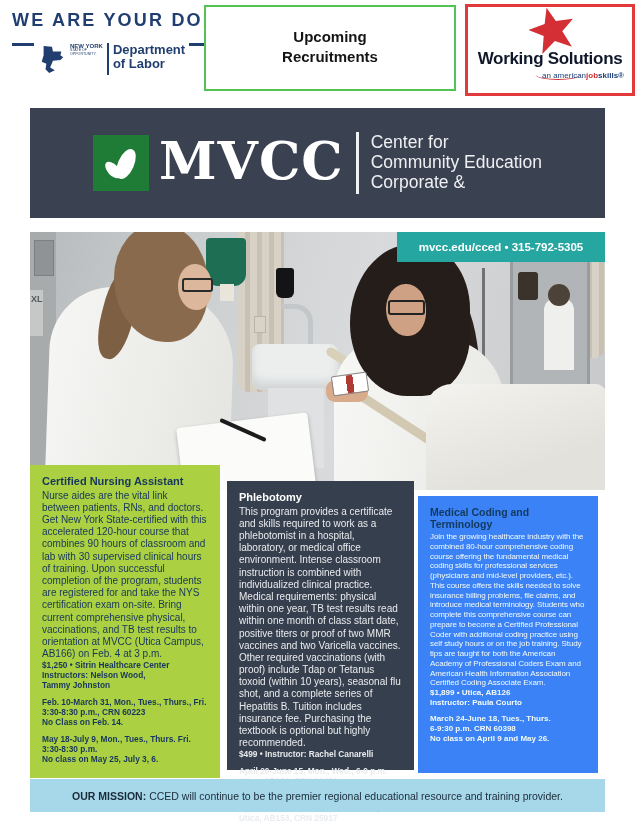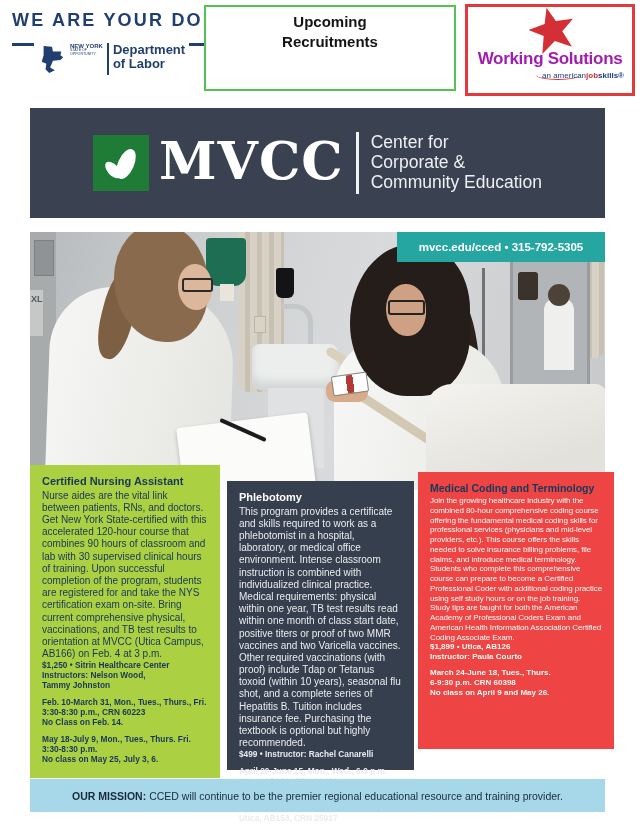--- a/index.html
+++ b/index.html
@@ -12,29 +12,29 @@
   .dol-row{display:flex;gap:4px;margin-top:12px;}
   .dol-dash{width:22px;height:3px;background:#203e6f;flex:none;}
   .ny-state{flex:none;}
   .ny-text{font-weight:800;line-height:1;flex:none;}
   .ny-text .l1{font-size:6px;}
   .ny-text .l2,.ny-text .l3{font-size:3.6px;font-weight:400;}
   .dol-vline{width:2px;height:32px;background:#203e6f;flex:none;}
   .dept{font-size:13px;font-weight:700;line-height:1.05;flex:none;}
 
   .recruit-box{position:absolute;left:204px;top:5px;width:252px;height:86px;
-               border:2px solid #53c353;background:#fff;text-align:center;box-sizing:border-box;padding-top:5px;}
+               border:2px solid #53c353;background:#fff;text-align:center;box-sizing:border-box;padding-top:20px;}
   .recruit-title{font-size:15px;font-weight:800;color:#141414;line-height:1.3;}
   .recruit-meta{font-family:"Liberation Serif",serif;font-size:9px;color:#222;line-height:1.3;margin-top:4px;}
 
   .ws-box{position:absolute;left:465px;top:4px;width:170px;height:92px;border:3px solid #e23a3c;
           background:#fff;box-sizing:border-box;}
   .ws-star{position:absolute;left:50%;top:0px;transform:translateX(-46%) rotate(-14deg);}
   .ws-word{position:absolute;top:42px;width:100%;text-align:center;font-size:17px;font-weight:700;
-           color:#a21caf;letter-spacing:-0.3px;}
+           color:#0f172a;letter-spacing:-0.3px;}
   .ws-sub{position:absolute;top:64px;right:8px;font-size:8px;color:#1c3f7c;}
   .ws-sub .job{color:#d32f35;font-weight:700;}
   .ws-sub .post{font-weight:700;}
   .ws-arc{position:absolute;top:63px;right:52px;width:44px;height:9px;border-bottom:1.5px solid #d32f35;
           border-radius:50%;}
 
   
   .banner{position:absolute;left:30px;top:108px;width:575px;height:110px;background:#3a4150;
           display:flex;align-items:center;justify-content:center;gap:10px;}
   .leaf-sq{width:56px;height:56px;background:#1f7c37;display:flex;align-items:center;justify-content:center;flex:none;}
@@ -91,21 +91,21 @@
   .ph-pad{left:150px;top:188px;width:132px;height:72px;background:#fbfbf9;border-radius:4px;
           transform:rotate(-7deg);box-shadow:0 2px 4px rgba(0,0,0,.25);}
   .ph-pen{left:188px;top:196px;width:50px;height:4px;background:#1c1c1e;border-radius:2px;transform:rotate(24deg);}
   .badge{left:auto;right:0;top:0;width:208px;height:30px;background:#26a6a1;color:#fff;
          font-weight:700;font-size:11.5px;display:flex;align-items:center;justify-content:center;}
 
   
   .col{position:absolute;box-sizing:border-box;padding:10px 12px;}
   .col-cna{left:30px;top:465px;width:190px;height:313px;background:#abd042;color:#17365d;}
   .col-phleb{left:227px;top:481px;width:187px;height:289px;background:#363f4d;color:#e9ebee;}
-  .col-code{left:418px;top:472px;width:196px;height:277px;background:#ef4444;color:#f2faf7;}
+  .col-code{left:418px;top:496px;width:180px;height:277px;background:#3b82f6;color:#f2faf7;}
   .c-title{font-size:11px;font-weight:800;margin-bottom:2px;line-height:1.15;}
   .col-cna .c-title{color:#16365c;}
   .col-phleb .c-title{color:#ffffff;}
   .col-code .c-title{color:#123a5e;font-size:10.5px;}
   .c-desc{font-size:10px;line-height:1.22;}
   .col-code .c-desc{font-size:8px;letter-spacing:-0.1px;}
   .c-bold{font-size:8.3px;line-height:1.22;font-weight:700;white-space:pre-line;}
   .col-code .c-bold{font-size:8px;}
   .c-sched{font-size:8.3px;line-height:1.25;font-weight:700;white-space:pre-line;margin-top:6px;}
   .col-code .c-sched{font-size:8px;}
@@ -161,22 +161,22 @@
     <div class="leaf-sq">
       <svg width="42" height="42" viewBox="0 0 42 42">
         <ellipse cx="26" cy="22" rx="8" ry="16" fill="#ffffff" transform="rotate(24 26 22)"></ellipse>
         <ellipse cx="13" cy="28" rx="5.5" ry="10" fill="#ffffff" transform="rotate(-42 13 28)"></ellipse>
       </svg>
     </div>
     <div class="mvcc-word">MVCC</div>
     <div class="banner-divider"></div>
     <div class="banner-dept">
       <div>Center for</div>
+      <div>Community Education</div>
       <div>Corporate &amp;</div>
-      <div>Community Education</div>
     </div>
   </div>
 
   <div class="photo">
     <div class="ph-leftpanel"></div>
     <div class="ph-box1"></div>
     <div class="ph-box2"></div>
     <div class="ph-xl">XL</div>
     <div class="ph-curtain ph-curt-l"></div>
     <div class="ph-curtain ph-curt-r"></div>

